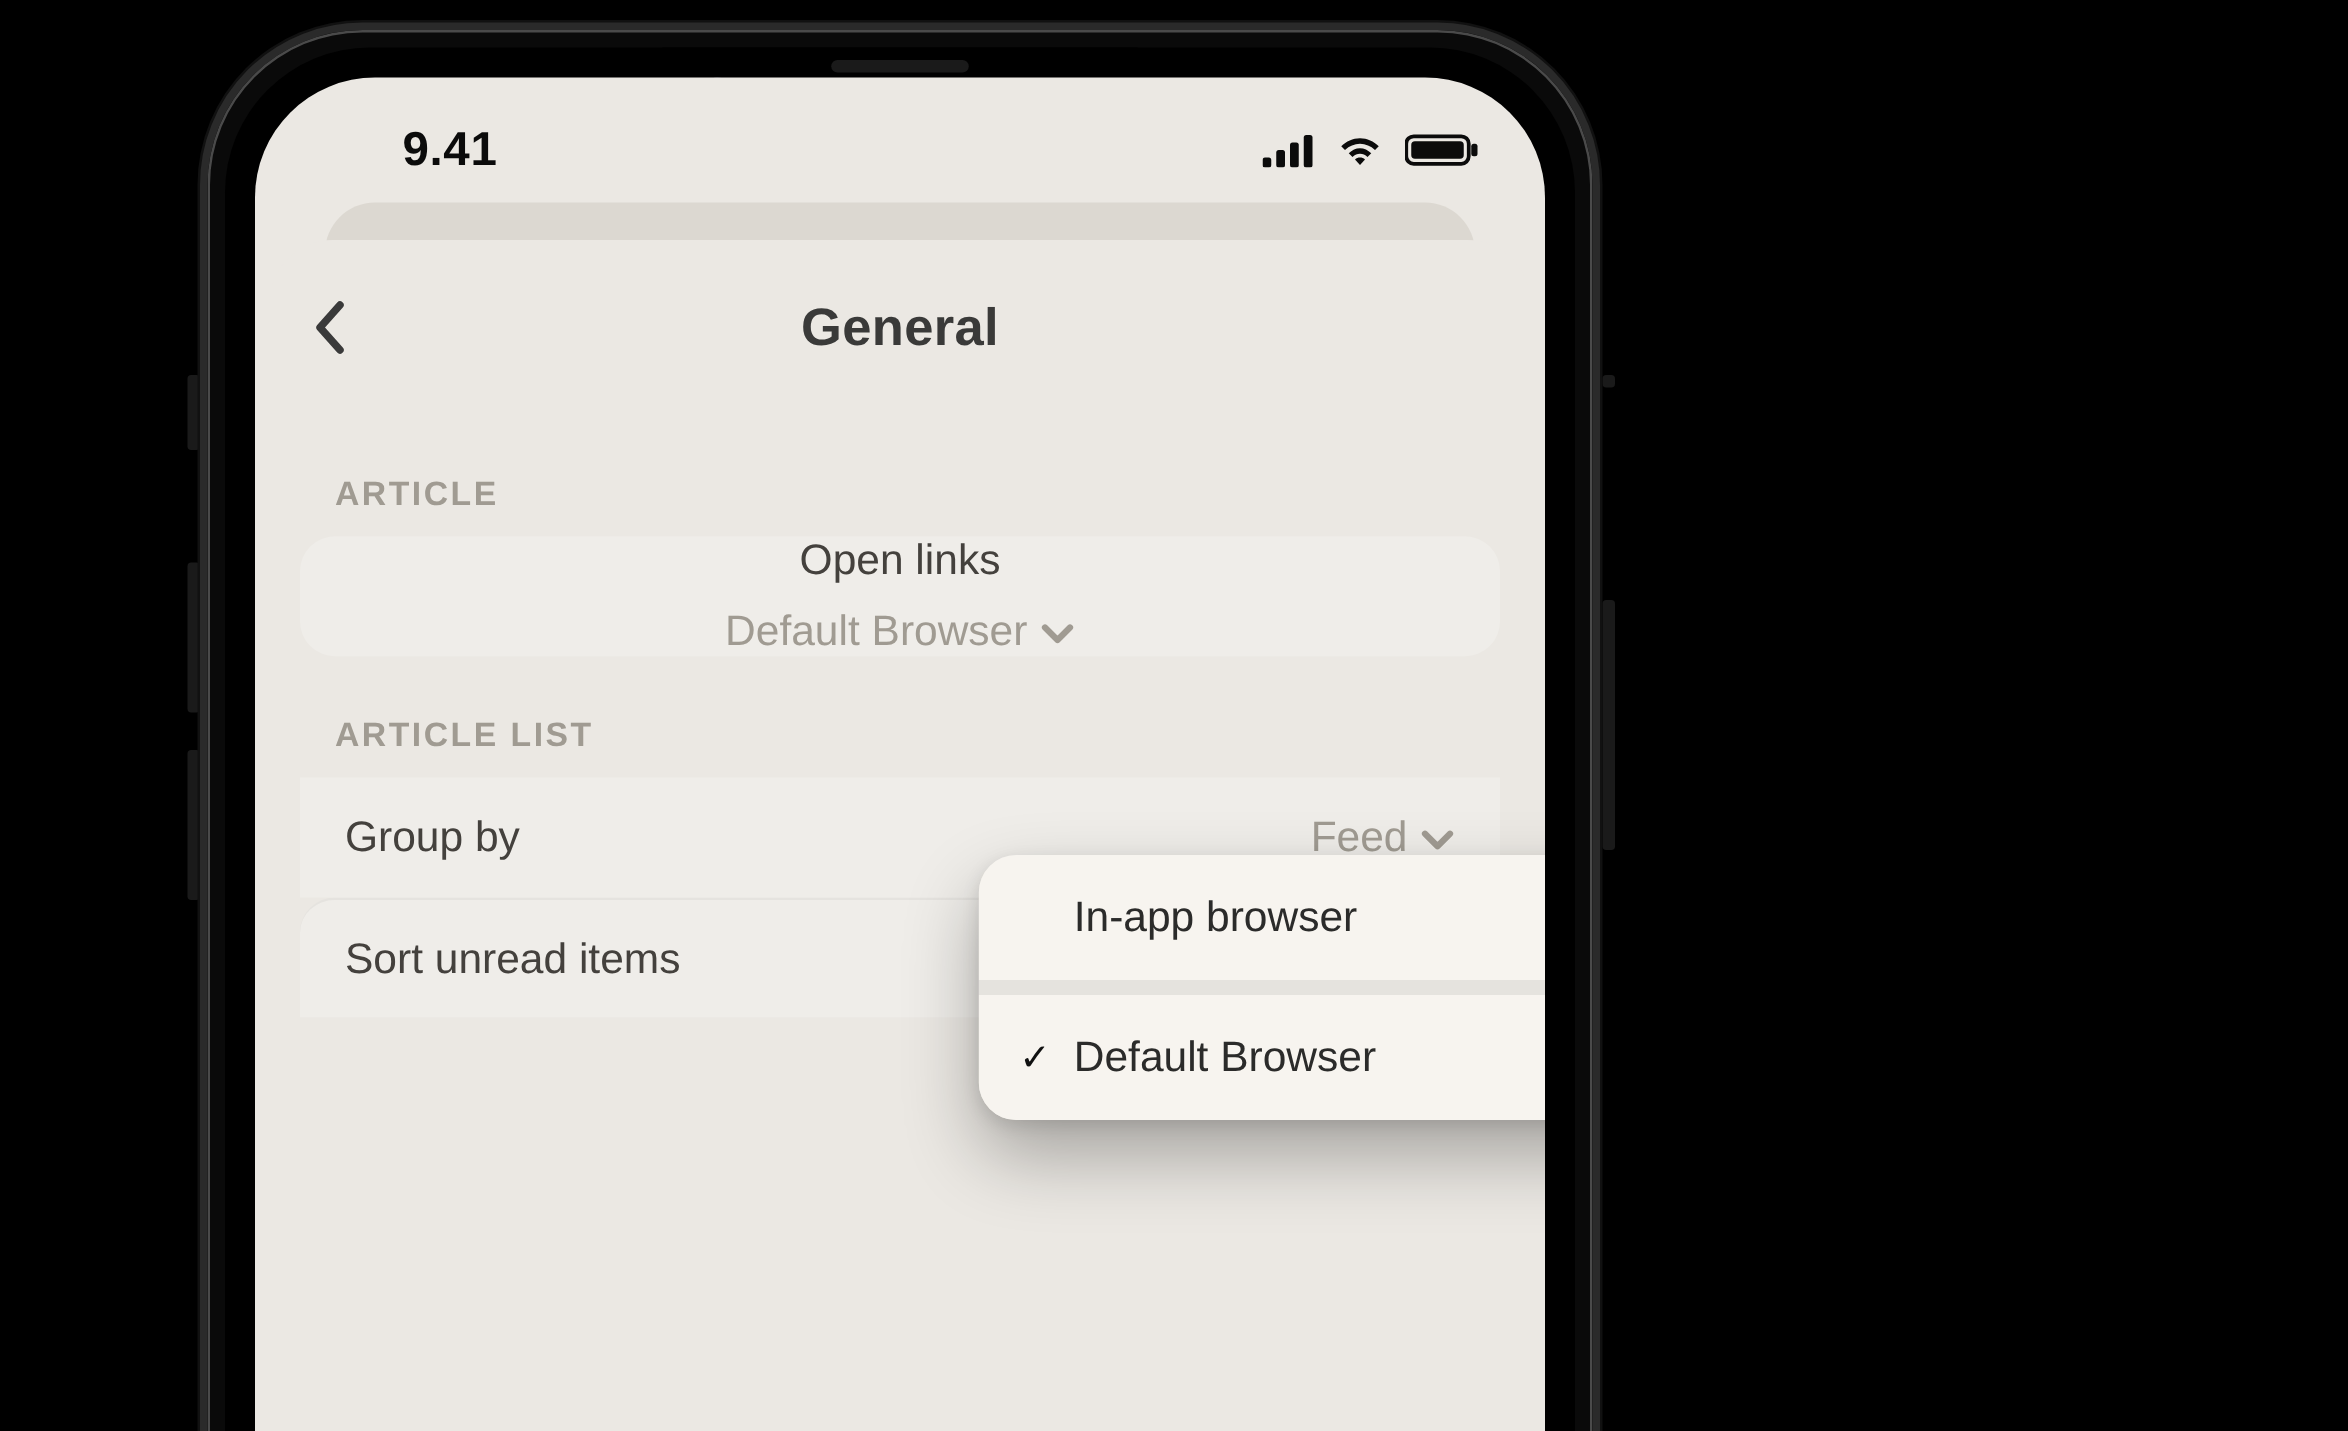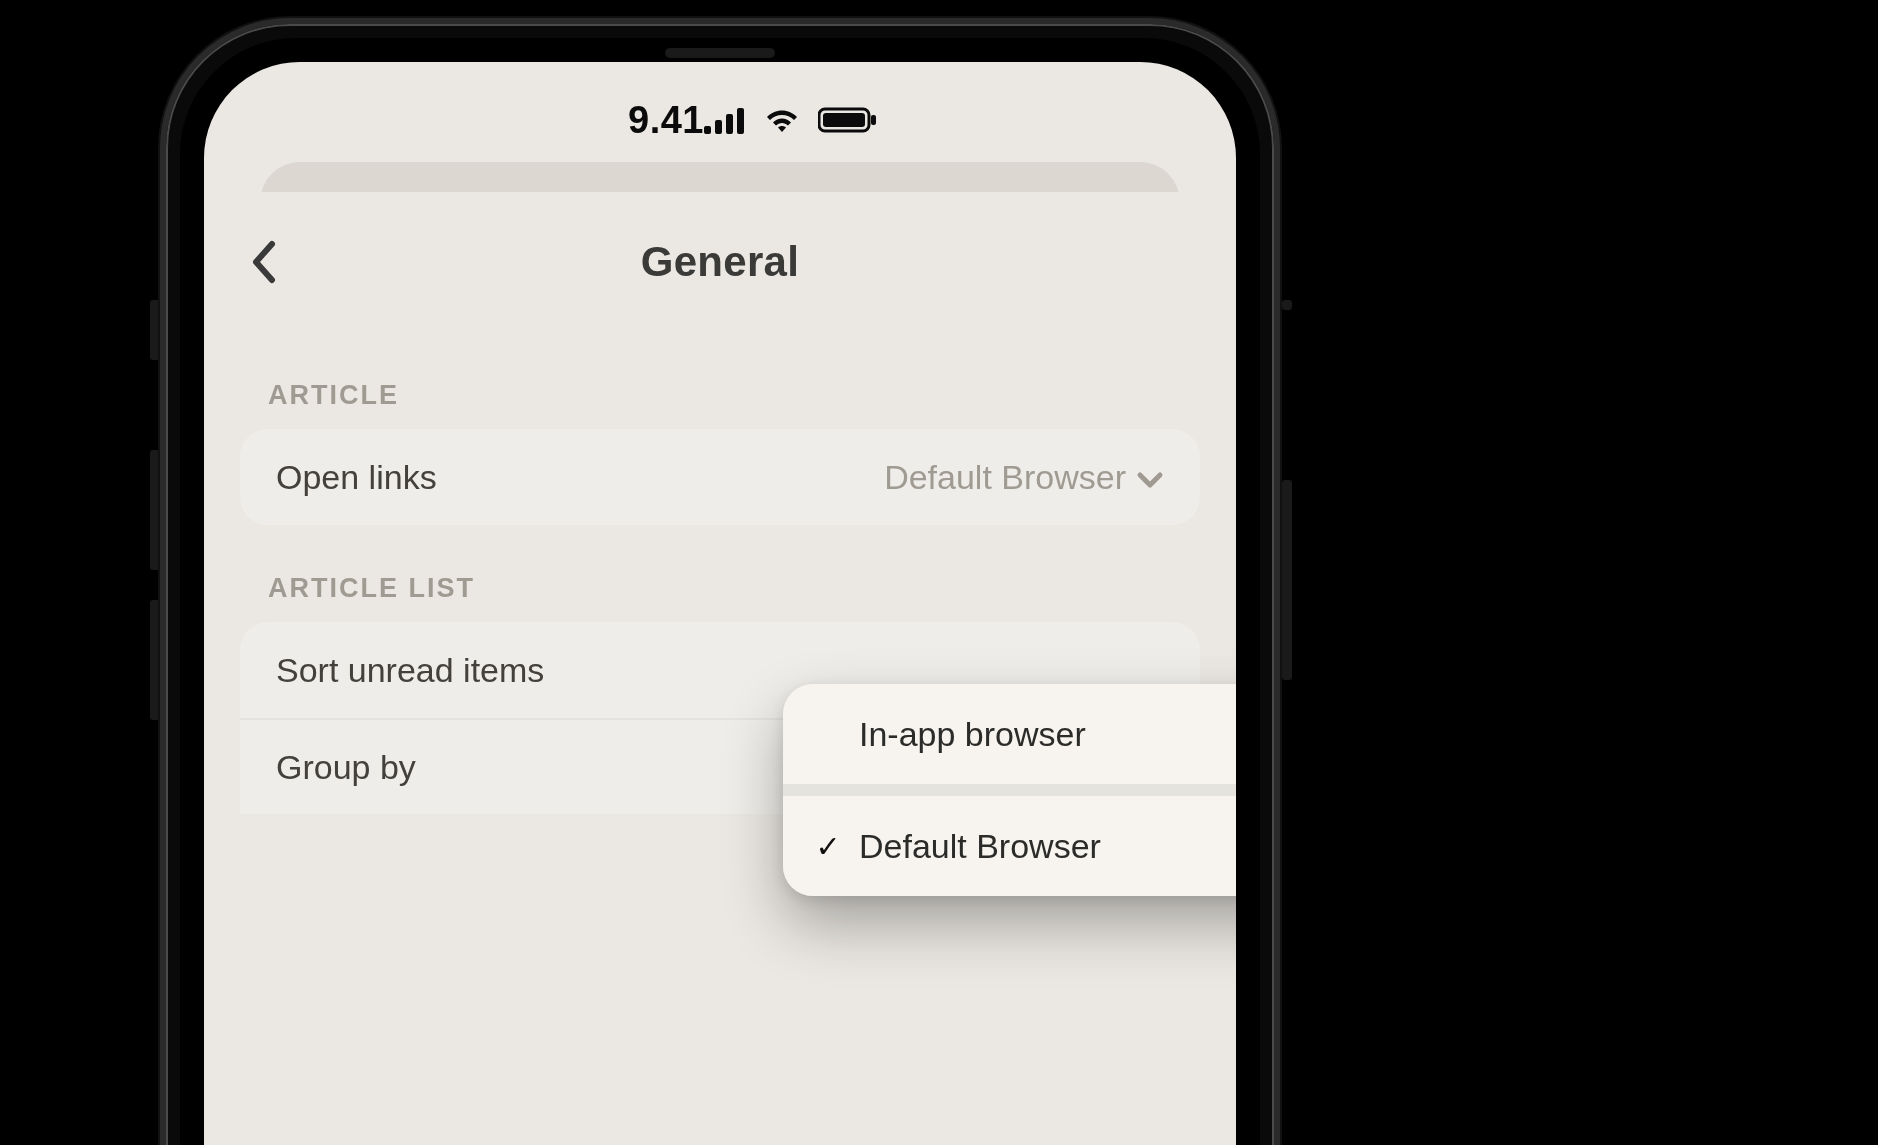--- a/index.html
+++ b/index.html
@@ -98,21 +98,21 @@
 
     
     .status-bar {
       position: absolute;
       top: 34px;
       left: 0;
       right: 0;
       height: 48px;
       display: flex;
       align-items: center;
-      justify-content: center;
+      justify-content: space-between;
       padding: 0 18px 0 18px;
       color: #0b0b0b;
     }
     .sb-time {
       font-weight: 700;
       font-size: 38px;
       letter-spacing: 0.5px;
       margin-left: 100px;
     }
     .sb-right {
@@ -184,21 +184,21 @@
 
     .row {
       background: #EFEDE9;
       display: flex;
       align-items: center;
       justify-content: space-between;
       padding: 0 36px;
       height: 96px;
     }
     .row.first { border-radius: 28px 28px 0 0; }
-    .row.single { border-radius: 28px; }
+    .row.single { border-radius: 28px; flex-direction: column; }
     .row + .row { border-top: 2px solid rgba(0,0,0,0.04); }
 
     .row-label {
       font-size: 34px;
       color: #44413d;
       font-weight: 500;
     }
     .row-value {
       display: flex;
       align-items: center;
@@ -319,37 +319,37 @@
               <span class="chev">
                 <svg width="28" height="18" viewBox="0 0 28 18">
                     <polyline points="4,4 14,14 24,4" fill="none" stroke="#A09B92" stroke-width="5" stroke-linecap="round" stroke-linejoin="round"></polyline>
                   </svg>
               </span>
             </div>
           </div>
 
           <div class="section-header">ARTICLE LIST</div>
 
-          <div class="row first">
-            <div class="row-label">Sort unread items</div>
-            <div class="row-value"></div>
-          </div>
-
           <div class="row">
             <div class="row-label">Group by</div>
             <div class="row-value">
               <span>Feed</span>
               <span class="chev">
                 <svg width="28" height="18" viewBox="0 0 28 18">
                     <polyline points="4,4 14,14 24,4" fill="none" stroke="#A09B92" stroke-width="5" stroke-linecap="round" stroke-linejoin="round"></polyline>
                   </svg>
               </span>
             </div>
           </div>
 
+          <div class="row first">
+            <div class="row-label">Sort unread items</div>
+            <div class="row-value"></div>
+          </div>
+
         </div>
 
         <div class="popover">
           <div class="popover-item">
             <div class="popover-check"></div>
             <div class="popover-label">In-app browser</div>
           </div>
           <div class="popover-item">
             <div class="popover-check">✓</div>
             <div class="popover-label">Default Browser</div>

